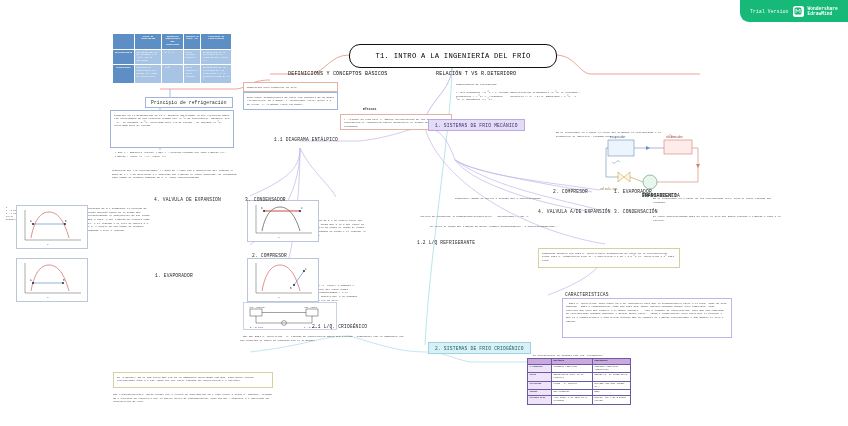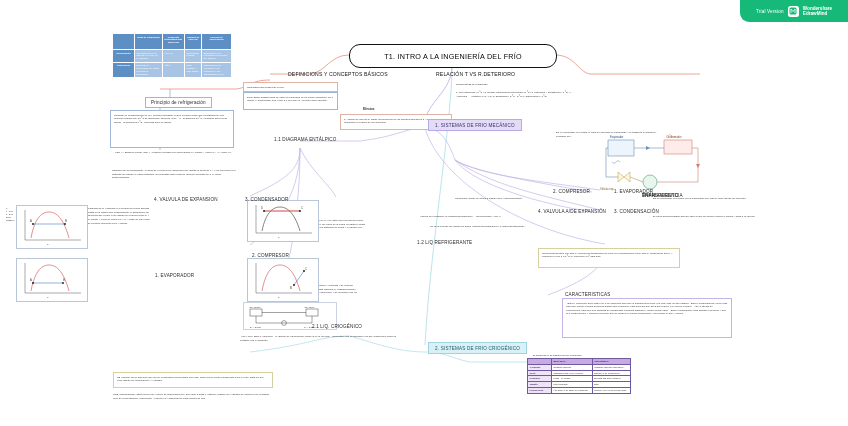--- a/index.html
+++ b/index.html
@@ -4,21 +4,21 @@
 <style>
   html,body{margin:0;padding:0;}
   body{
     width:848px;height:426px;
     background:#ffffff;
     font-family:"Liberation Sans",sans-serif;
     position:relative;
     overflow:hidden;
     color:#222;
   }
-  .canvas{position:absolute;left:0;top:0;width:848px;height:328px;}
+  .canvas{position:absolute;left:0;top:0;width:848px;height:328px;font-family:Liberation Mono, monospace;}
   svg.links{position:absolute;left:0;top:0;width:848px;height:426px;pointer-events:none;}
 
   
   .trial{
     position:absolute;right:0;top:0;
     width:108px;height:22px;
     background:#17b978;
     border-bottom-left-radius:9px;
     display:flex;align-items:center;justify-content:center;
     gap:4px;

